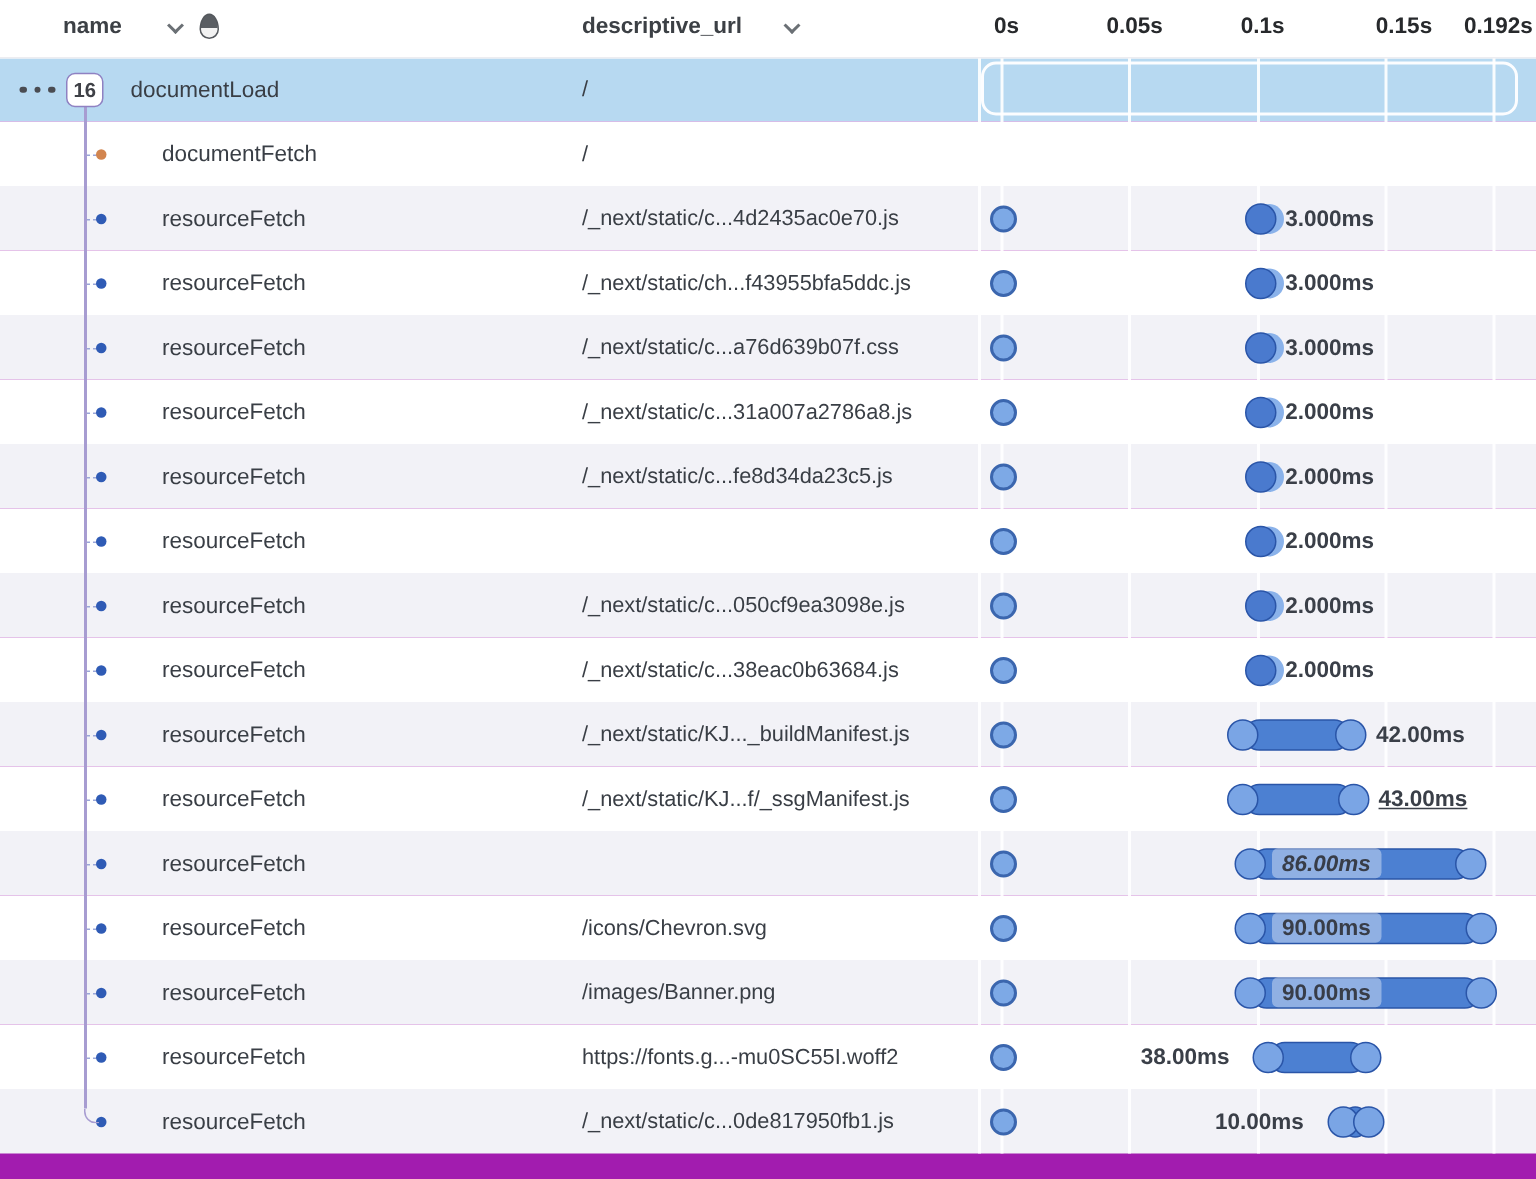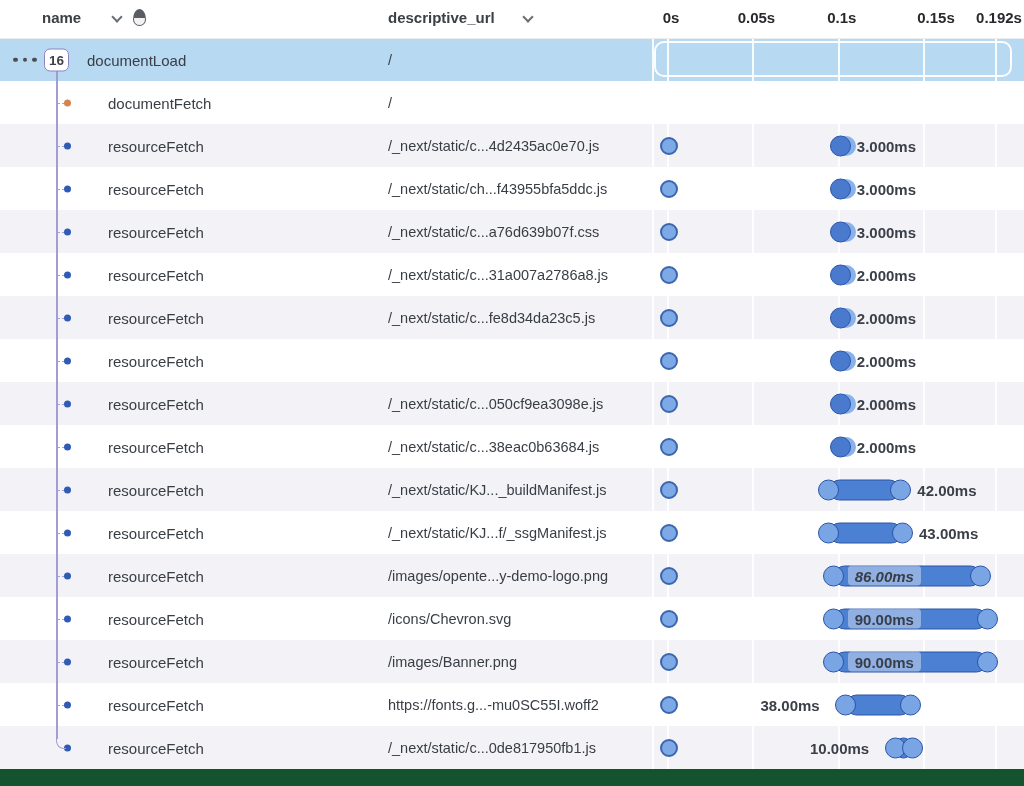--- a/index.html
+++ b/index.html
@@ -1,16 +1,16 @@
 <!DOCTYPE html>
 <html><head>
 <meta charset="utf-8">
 <style>
   html,body{margin:0;padding:0;background:#fff;}
-  .app{position:relative;width:1024px;height:786px;background:#14532d;overflow:hidden;
+  .app{position:relative;width:1024px;height:786px;background:#a21caf;overflow:hidden;
        font-family:"Liberation Sans",sans-serif;-webkit-font-smoothing:antialiased;}
 
   
   .header{position:absolute;top:0;left:0;width:1024px;height:38px;background:#fff;
           border-bottom:1px solid #ededf1;z-index:7;}
   .h-label{position:absolute;top:9px;font-size:15px;font-weight:700;color:#3c4045;white-space:nowrap;}
   .chev{position:absolute;width:8px;height:8px;box-sizing:border-box;
         border-right:2px solid #6b7075;border-bottom:2px solid #6b7075;
         transform:rotate(45deg);top:13px;}
   .egg{position:absolute;top:9px;width:13px;height:17px;box-sizing:border-box;
@@ -201,25 +201,24 @@
       </div>
       <div class="row">
     <span class="cell-name" style="left: 108px;">resourceFetch</span>
     <span class="cell-url">/_next/static/KJ...f/_ssgManifest.js</span>
   <div class="connector"></div>
         <div class="tree-dot" style="background: rgb(47, 91, 181);"></div>
         <div class="zero-dot" style="left: 660px; background: rgb(125, 169, 230); border-color: rgb(59, 102, 174);"></div>
         <div class="bluebar dotted" style="left: 828.58px; width: 73.4569px; background: rgb(76, 128, 210);"></div>
         <div class="endcircle" style="left: 818.08px; background: rgb(122, 165, 229);"></div>
         <div class="endcircle" style="left: 891.537px; background: rgb(122, 165, 229);"></div>
-        <div class="dur-label" style="left: 919.037px;">43.00ms</div>
-      </div>
-      <div class="row stripe">
-    <span class="cell-name" style="left: 108px;">resourceFetch</span>
-    <span class="cell-url">/images/opente...y-demo-logo.png</span>
+        <div class="dur-label" style="left: 919.037px; text-decoration: underline;">43.00ms</div>
+      </div>
+      <div class="row stripe">
+    <span class="cell-name" style="left: 108px;">resourceFetch</span>
   <div class="connector"></div>
         <div class="tree-dot" style="background: rgb(47, 91, 181);"></div>
         <div class="zero-dot" style="left: 660px; background: rgb(125, 169, 230); border-color: rgb(59, 102, 174);"></div>
         <div class="bluebar dotted" style="left: 833.705px; width: 146.914px; background: rgb(76, 128, 210); font-style: italic;">
           <div class="pill" style="left: 13px; background: rgba(255, 255, 255, 0.38);">86.00ms</div>
         </div>
         <div class="endcircle" style="left: 823.205px; background: rgb(122, 165, 229);"></div>
         <div class="endcircle" style="left: 970.119px; background: rgb(122, 165, 229);"></div>
       </div>
       <div class="row">

